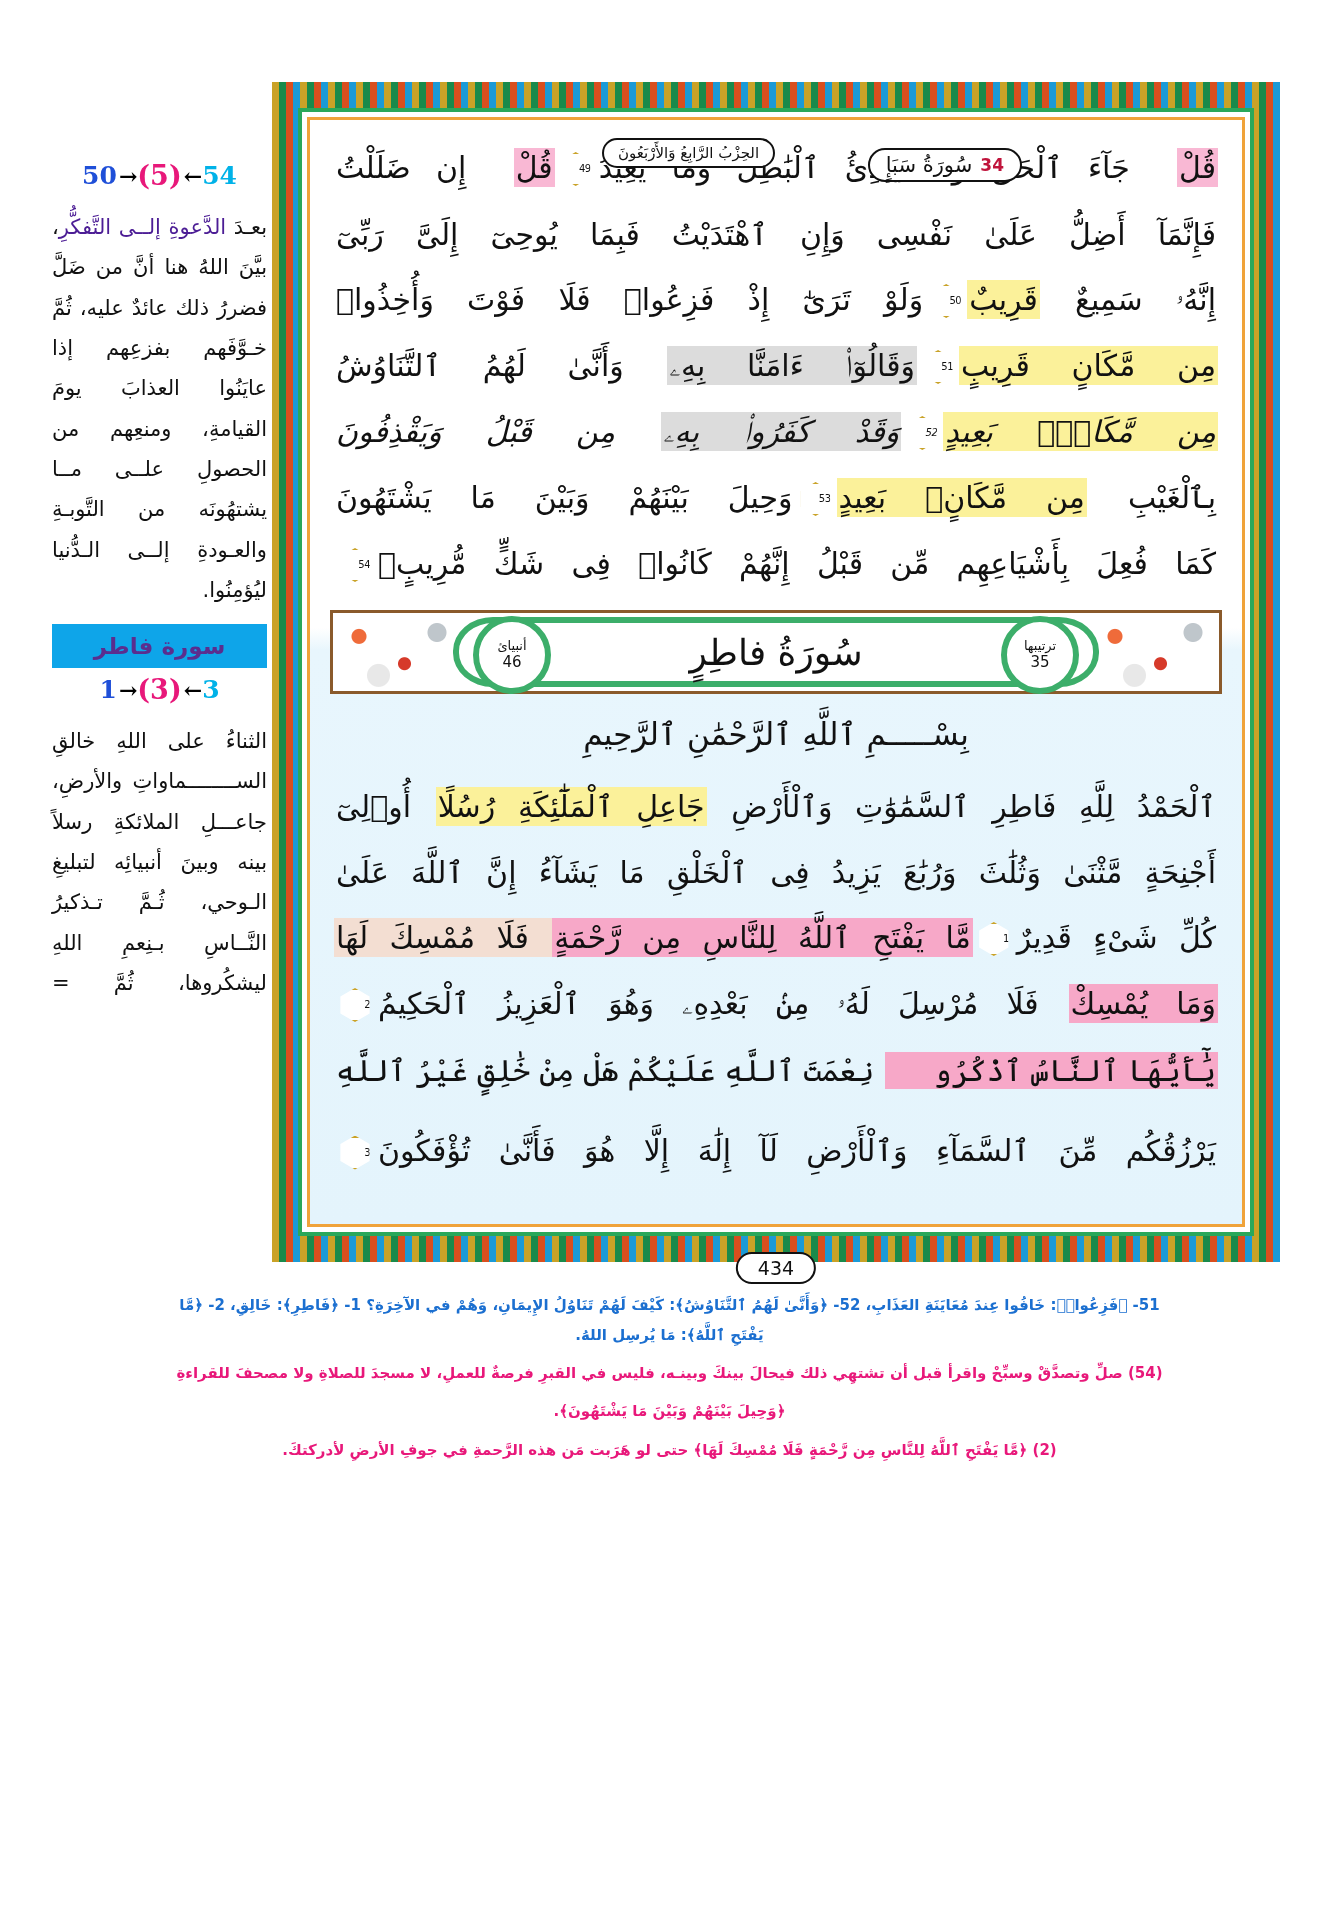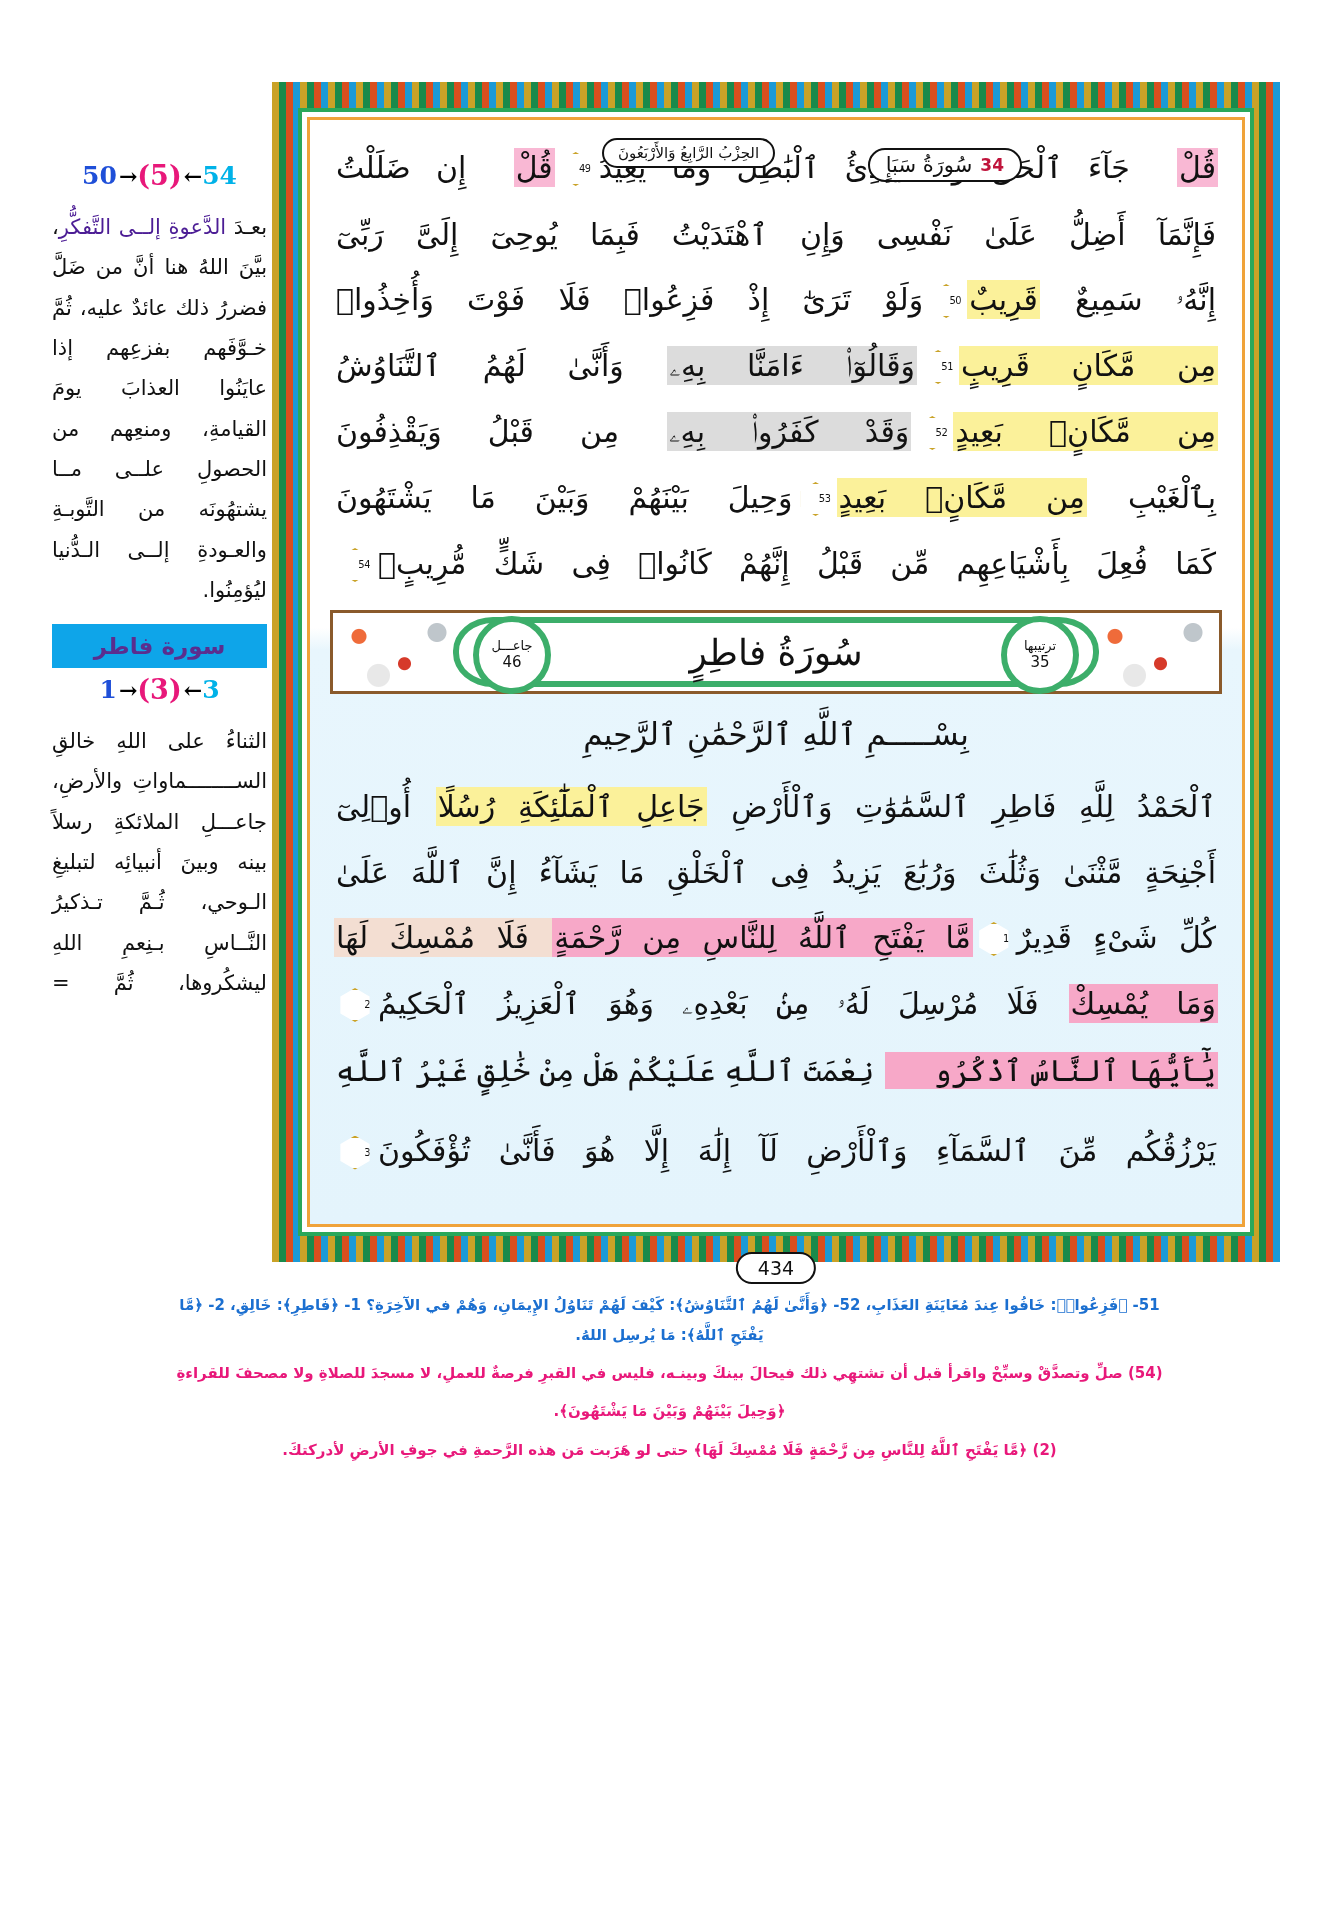--- a/index.html
+++ b/index.html
@@ -202,36 +202,36 @@
             <div class="qline">
               <div style="width: 100%; text-align: justify; text-align-last: justify;"><span class="qseg ">فَإِنَّمَآ أَضِلُّ عَلَىٰ نَفْسِى وَإِنِ ٱهْتَدَيْتُ فَبِمَا يُوحِىٓ إِلَىَّ رَبِّىٓ</span></div>
             </div>
             <div class="qline">
               <div style="width: 100%; text-align: justify; text-align-last: justify;"><span class="qseg ">إِنَّهُۥ سَمِيعٌ </span><span class="qseg hl-yellow">قَرِيبٌ</span><span class="ayah-mark">50</span><span class="qseg ">وَلَوْ تَرَىٰٓ إِذْ فَزِعُوا۟ فَلَا فَوْتَ وَأُخِذُوا۟</span></div>
             </div>
             <div class="qline">
               <div style="width: 100%; text-align: justify; text-align-last: justify;"><span class="qseg hl-yellow">مِن مَّكَانٍ قَرِيبٍ</span><span class="ayah-mark">51</span><span class="qseg hl-grey">وَقَالُوٓا۟ ءَامَنَّا بِهِۦ</span><span class="qseg "> وَأَنَّىٰ لَهُمُ ٱلتَّنَاوُشُ</span></div>
             </div>
             <div class="qline">
-              <div style="width: 100%; text-align: justify; text-align-last: justify;"><span class="qseg hl-yellow">مِن مَّكَانٍۭ بَعِيدٍ</span><span class="ayah-mark">52</span><span class="qseg hl-grey">وَقَدْ كَفَرُوا۟ بِهِۦ</span><span class="qseg "> مِن قَبْلُ وَيَقْذِفُونَ</span></div>
+              <div style="width: 100%; text-align: justify; text-align-last: justify; font-style: italic;"><span class="qseg hl-yellow">مِن مَّكَانٍۭ بَعِيدٍ</span><span class="ayah-mark">52</span><span class="qseg hl-grey">وَقَدْ كَفَرُوا۟ بِهِۦ</span><span class="qseg "> مِن قَبْلُ وَيَقْذِفُونَ</span></div>
             </div>
             <div class="qline">
               <div style="width: 100%; text-align: justify; text-align-last: justify;"><span class="qseg ">بِٱلْغَيْبِ </span><span class="qseg hl-yellow">مِن مَّكَانٍۭ بَعِيدٍ</span><span class="ayah-mark">53</span><span class="qseg ">وَحِيلَ بَيْنَهُمْ وَبَيْنَ مَا يَشْتَهُونَ</span></div>
             </div>
             <div class="qline">
               <div style="width: 100%; text-align: justify; text-align-last: justify;"><span class="qseg ">كَمَا فُعِلَ بِأَشْيَاعِهِم مِّن قَبْلُ إِنَّهُمْ كَانُوا۟ فِى شَكٍّ مُّرِيبٍۭ</span><span class="ayah-mark">54</span></div>
             </div>
           </div>
 
         <div class="surah-banner">
           <div class="banner-deco l"></div>
           <div class="banner-deco r"></div>
           <div class="banner-arc"></div>
           <div class="banner-circle left">
-            <span>جاعـــل</span>
+            <span>أنبيائ</span>
             <b>46</b>
           </div>
           <div class="banner-circle right">
             <span>ترتيبها</span>
             <b>35</b>
           </div>
           <div class="banner-title">سُورَةُ فاطِرٍ</div>
         </div>
 
         <div class="basmala">بِسْـــــمِ ٱللَّهِ ٱلرَّحْمَٰنِ ٱلرَّحِيمِ</div>

